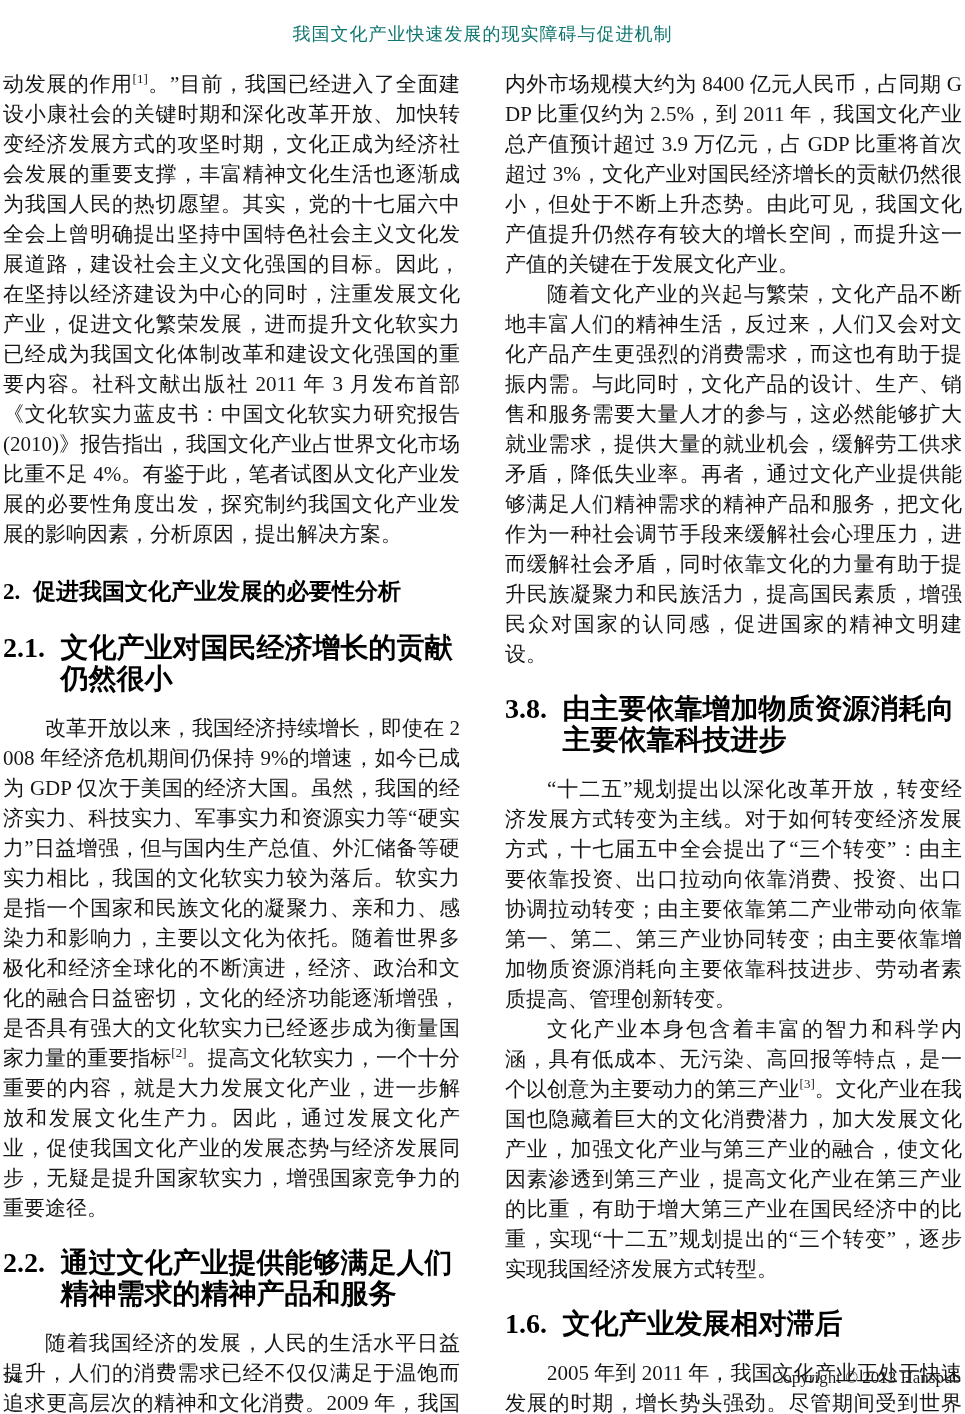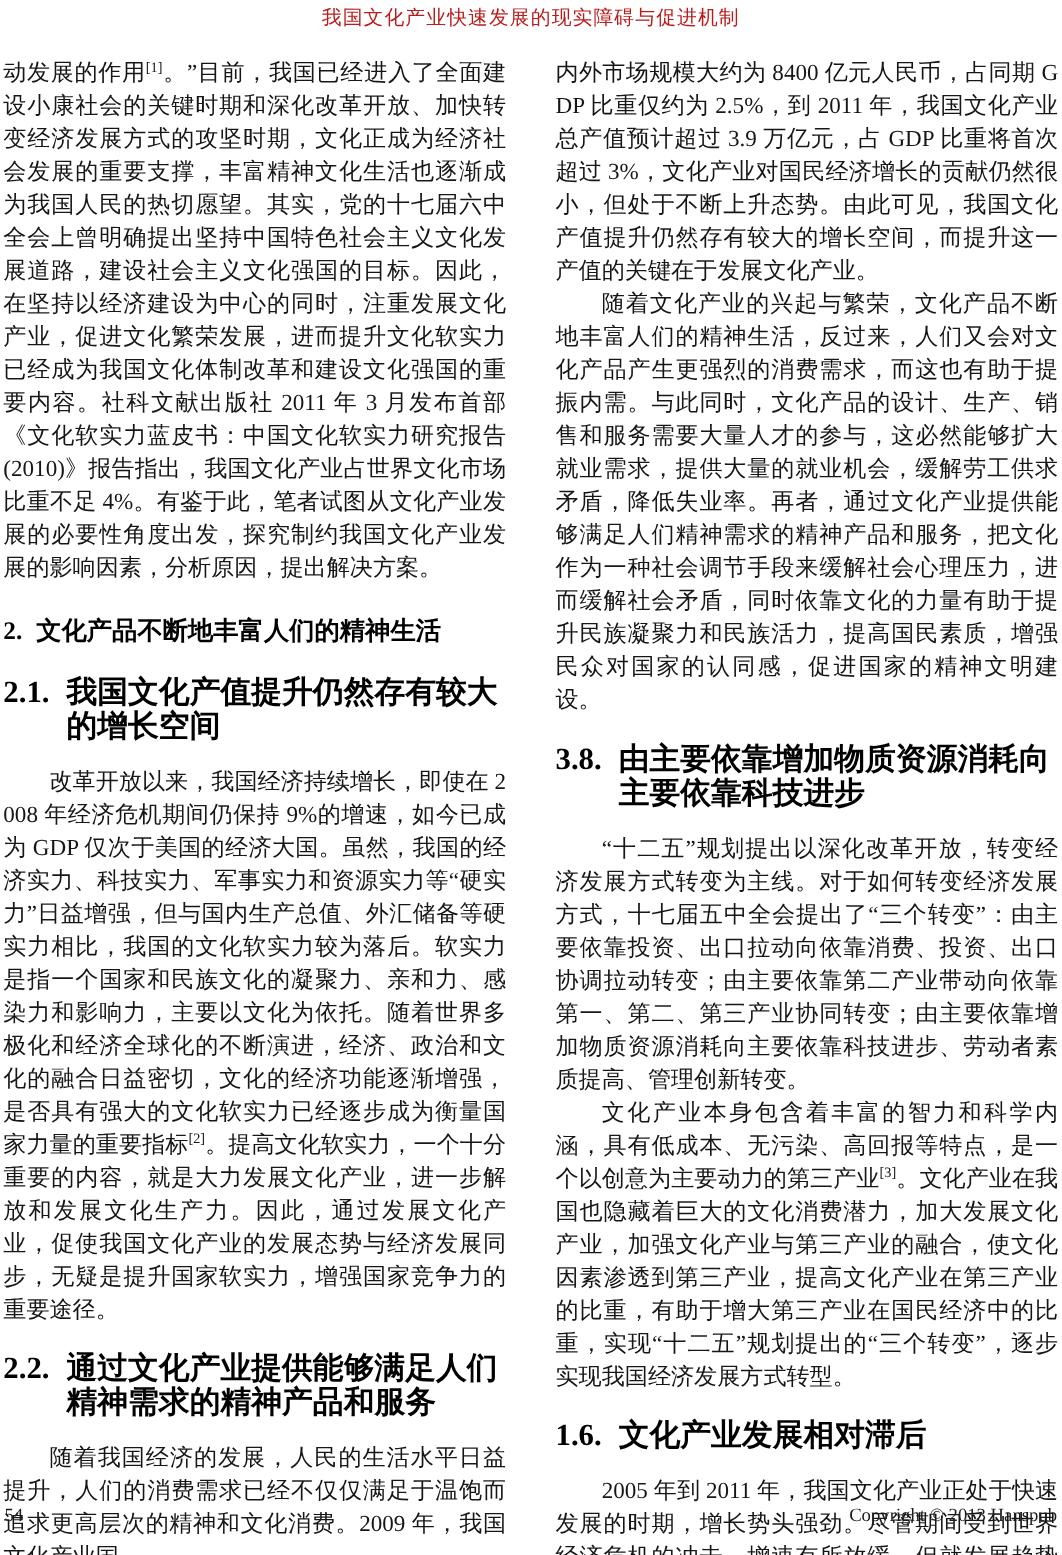--- a/index.html
+++ b/index.html
@@ -7,24 +7,24 @@
     width: 965px;
     height: 1414px;
     background: #ffffff;
     color: #161616;
     font-family: "Liberation Serif", "DejaVu Serif", serif;
     position: relative;
     overflow: hidden;
   }
   .running-head {
     text-align: center;
-    padding-top: 4px;
+    padding-top: 22px;
     font-size: 18px;
     letter-spacing: 1px;
-    color: #b91c1c;
+    color: #0f766e;
   }
   .columns {
     display: flex;
     gap: 45px;
     padding: 0 3px;
     margin-top: 23px;
   }
   .col {
     width: 457px;
     flex: 0 0 457px;
@@ -75,25 +75,25 @@
 </head>
 <body>
 
 <div class="running-head">我国文化产业快速发展的现实障碍与促进机制</div>
 
 <div class="columns">
   <div class="col">
       <p class="para">动发展的作用<sup>[1]</sup>。”目前，我国已经进入了全面建设小康社会的关键时期和深化改革开放、加快转变经济发展方式的攻坚时期，文化正成为经济社会发展的重要支撑，丰富精神文化生活也逐渐成为我国人民的热切愿望。其实，党的十七届六中全会上曾明确提出坚持中国特色社会主义文化发展道路，建设社会主义文化强国的目标。因此，在坚持以经济建设为中心的同时，注重发展文化产业，促进文化繁荣发展，进而提升文化软实力已经成为我国文化体制改革和建设文化强国的重要内容。社科文献出版社 2011 年 3 月发布首部《文化软实力蓝皮书：中国文化软实力研究报告(2010)》报告指出，我国文化产业占世界文化市场比重不足 4%。有鉴于此，笔者试图从文化产业发展的必要性角度出发，探究制约我国文化产业发展的影响因素，分析原因，提出解决方案。</p>
       <div class="h2">
         <span class="hnum">2.</span>
-        <span class="htitle">文化产品不断地丰富人们的精神生活</span>
+        <span class="htitle">促进我国文化产业发展的必要性分析</span>
       </div>
       <div class="h3">
         <span class="hnum">2.1.</span>
-        <span class="htitle">我国文化产值提升仍然存有较大的增长空间</span>
+        <span class="htitle">文化产业对国民经济增长的贡献仍然很小</span>
       </div>
       <p class="para indent">改革开放以来，我国经济持续增长，即使在 2008 年经济危机期间仍保持 9%的增速，如今已成为 GDP 仅次于美国的经济大国。虽然，我国的经济实力、科技实力、军事实力和资源实力等“硬实力”日益增强，但与国内生产总值、外汇储备等硬实力相比，我国的文化软实力较为落后。软实力是指一个国家和民族文化的凝聚力、亲和力、感染力和影响力，主要以文化为依托。随着世界多极化和经济全球化的不断演进，经济、政治和文化的融合日益密切，文化的经济功能逐渐增强，是否具有强大的文化软实力已经逐步成为衡量国家力量的重要指标<sup>[2]</sup>。提高文化软实力，一个十分重要的内容，就是大力发展文化产业，进一步解放和发展文化生产力。因此，通过发展文化产业，促使我国文化产业的发展态势与经济发展同步，无疑是提升国家软实力，增强国家竞争力的重要途径。</p>
       <div class="h3">
         <span class="hnum">2.2.</span>
         <span class="htitle">通过文化产业提供能够满足人们精神需求的精神产品和服务</span>
       </div>
       <p class="para indent">随着我国经济的发展，人民的生活水平日益提升，人们的消费需求已经不仅仅满足于温饱而追求更高层次的精神和文化消费。2009 年，我国文化产业国</p>
     </div>
   <div class="col">
       <p class="para">内外市场规模大约为 8400 亿元人民币，占同期 GDP 比重仅约为 2.5%，到 2011 年，我国文化产业总产值预计超过 3.9 万亿元，占 GDP 比重将首次超过 3%，文化产业对国民经济增长的贡献仍然很小，但处于不断上升态势。由此可见，我国文化产值提升仍然存有较大的增长空间，而提升这一产值的关键在于发展文化产业。</p>

